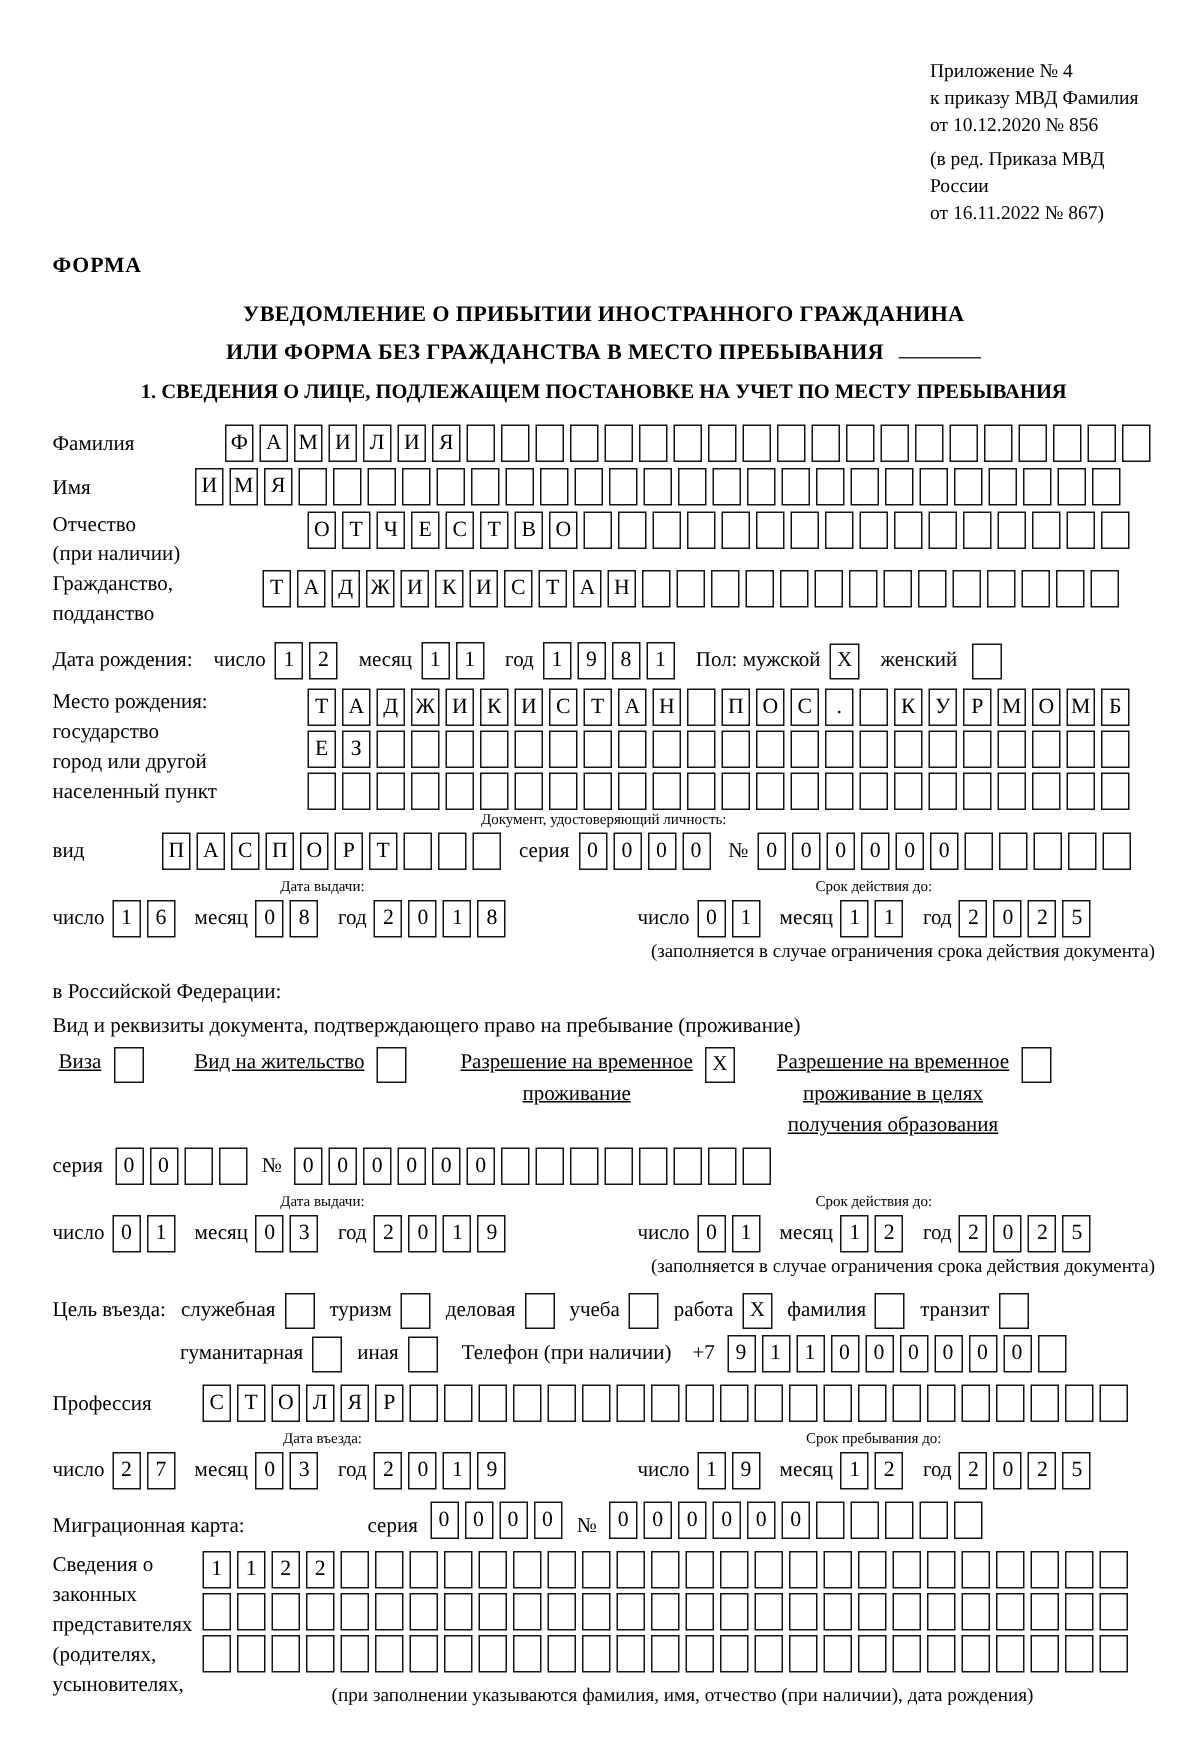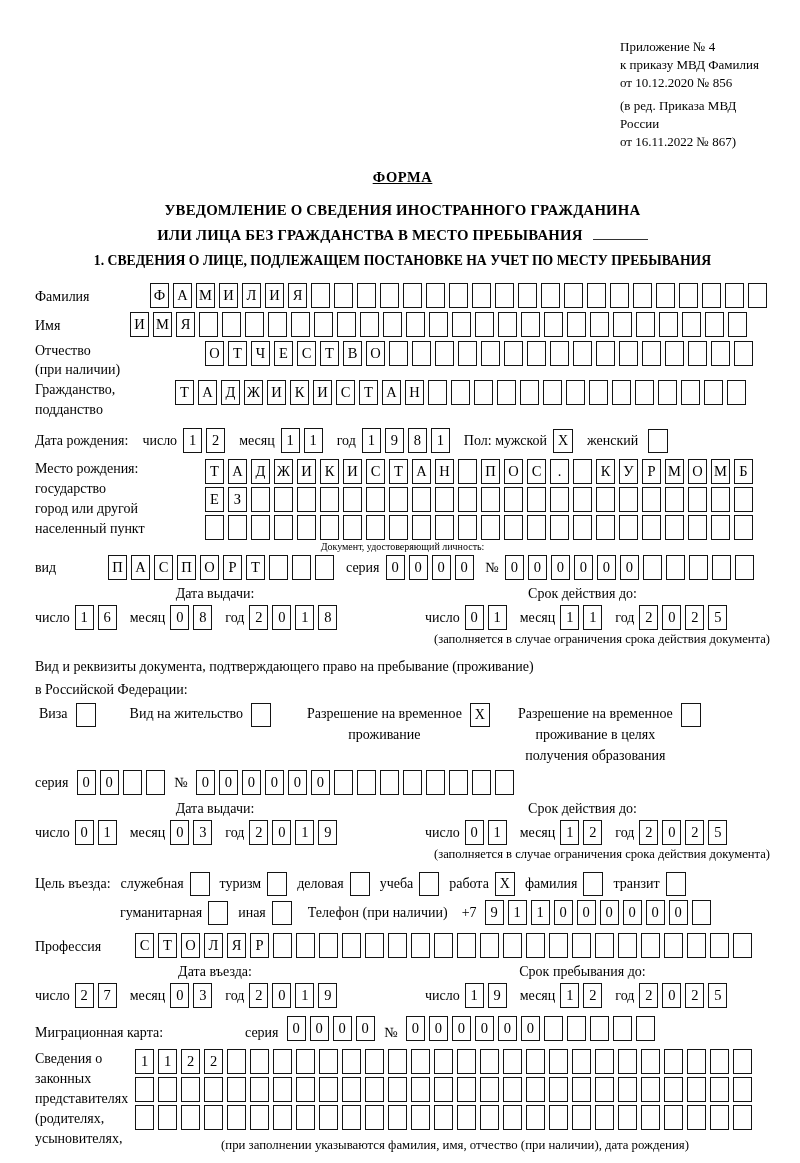--- a/index.html
+++ b/index.html
@@ -8,21 +8,21 @@
     width:800px; height:1163px;
     font-family:"Liberation Serif","DejaVu Serif",serif;
     color:#000;
   }
   .page { position:relative; width:800px; height:1163px; background:#fff;
           padding:38px 30px 0 35px; overflow:hidden; }
 
   
   .appendix { margin-left:585px; font-size:13px; line-height:1.38; }
   .appendix-note { margin-top:5px; }
-  .forma { margin-top:18px; text-align:center; font-weight:bold; font-size:14.5px; letter-spacing:.6px;text-decoration:underline; }
+  .forma { margin-top:18px; text-align:left; font-weight:bold; font-size:14.5px; letter-spacing:.6px; }
   .title { margin-top:12px; text-align:center; font-weight:bold; font-size:14.8px; line-height:1.72; letter-spacing:.2px; }
   .title-underline { display:inline-block; width:55px; border-bottom:1.8px solid #333; margin-left:10px; }
   .section1 { margin-top:4px; text-align:center; font-weight:bold; font-size:13.7px; white-space:nowrap; }
 
   
   .row { display:flex; align-items:flex-start; font-size:14px; }
   .lbl { line-height:1.4; flex:0 0 auto; }
   .lbl2 { line-height:1.42; flex:0 0 auto; }
   .cells { display:flex; flex-wrap:nowrap; }
   .cell { flex:0 0 auto; width:19px; height:25px; border:1.5px solid #141414;
@@ -47,37 +47,37 @@
   .stack { display:flex; flex-direction:column; gap:3px; }
 
   .center-bold { text-align:center; font-weight:normal; font-size:10px; margin-top:1px; }
 
   .r-kind { margin-top:3px; display:flex; align-items:center; font-size:14px; }
   .r-kind .klbl { width:73px; }
   .inline-lbl { margin:0 6px 0 8px; }
 
   
   .datepair { margin-top:6px; }
-  .dp-heads { display:flex; font-size:14px;font-family:Liberation Serif, serif; }
+  .dp-heads { display:flex; font-size:10px;font-family:Liberation Serif, serif; }
   .dp-h1 { width:360px; text-align:center; }
   .dp-h2 { flex:1; text-align:center; }
   .dp-vals { display:flex; margin-top:3px; }
   .dp-v1 { width:360px; }
   .dp-v2 { flex:1; padding-left:30px; }
   .dg { display:flex; align-items:center; font-size:14px; }
   .dg .dlbl { margin-right:5px; }
   .dg .grp { display:flex; margin-right:9px; }
   .dg .grp:last-child { margin-right:0; }
   .dp-note { margin-top:2px; text-align:right; font-size:12.6px; }
 
   .para { margin-top:8px; font-size:14px; line-height:1.65; }
 
   .opts { display:flex; align-items:flex-start; margin-top:2px; font-size:14px; }
   .opt { display:flex; align-items:flex-start; }
-  .opt .olbl { text-align:center; line-height:1.5; }
+  .opt .olbl { text-align:center; line-height:1.5;text-decoration:underline; }
   .opt .chk { margin-left:8px; }
   .opt-m1 { margin-left:4px; } .opt-m2 { margin-left:34px; } .opt-m3 { margin-left:36px; } .opt-m4 { margin-left:28px; }
 
   .r-series { margin-top:4px; display:flex; align-items:center; font-size:14px; }
   .r-series .slbl { margin-right:8px; }
   .r-series .nlbl { margin:0 8px 0 6px; }
 
   .goal { display:flex; align-items:center; font-size:14px; margin-top:10px; }
   .goal .g { display:flex; align-items:center; margin-right:10px; }
   .goal .g .chk { margin-left:6px; }
@@ -101,22 +101,22 @@
     <div>от 10.12.2020 № 856</div>
     <div class="appendix-note">
       <div>(в ред. Приказа МВД России</div>
       <div>от 16.11.2022 № 867)</div>
     </div>
   </div>
 
   <div class="forma">ФОРМА</div>
 
   <div class="title">
-    <div>УВЕДОМЛЕНИЕ О СВЕДЕНИЯ ИНОСТРАННОГО ГРАЖДАНИНА</div>
-    <div><span>ИЛИ ЛИЦА БЕЗ ГРАЖДАНСТВА В МЕСТО ПРЕБЫВАНИЯ</span><span class="title-underline"></span></div>
+    <div>УВЕДОМЛЕНИЕ О ПРИБЫТИИ ИНОСТРАННОГО ГРАЖДАНИНА</div>
+    <div><span>ИЛИ ФОРМА БЕЗ ГРАЖДАНСТВА В МЕСТО ПРЕБЫВАНИЯ</span><span class="title-underline"></span></div>
   </div>
 
   <div class="section1">1. СВЕДЕНИЯ О ЛИЦЕ, ПОДЛЕЖАЩЕМ ПОСТАНОВКЕ НА УЧЕТ ПО МЕСТУ ПРЕБЫВАНИЯ</div>
 
   <div class="row r-surname">
     <span class="lbl w-name">Фамилия</span>
     <span class="cells">
         <span class="cell">Ф</span>
         <span class="cell">А</span>
         <span class="cell">М</span>
@@ -442,22 +442,22 @@
             <span class="cell">0</span>
             <span class="cell">2</span>
             <span class="cell">5</span>
           </span>
       </div>
     </div>
     <div class="dp-note">(заполняется в случае ограничения срока действия документа)</div>
   </div>
 
   <div class="para">
+    <div>в Российской Федерации:</div>
     <div>Вид и реквизиты документа, подтверждающего право на пребывание (проживание)</div>
-    <div>в Российской Федерации:</div>
   </div>
 
   <div class="opts">
     <span class="opt opt-m1">
       <span class="olbl">
           <div>Виза</div>
         </span>
       <span class="chk"></span>
     </span>
     <span class="opt opt-m2">

